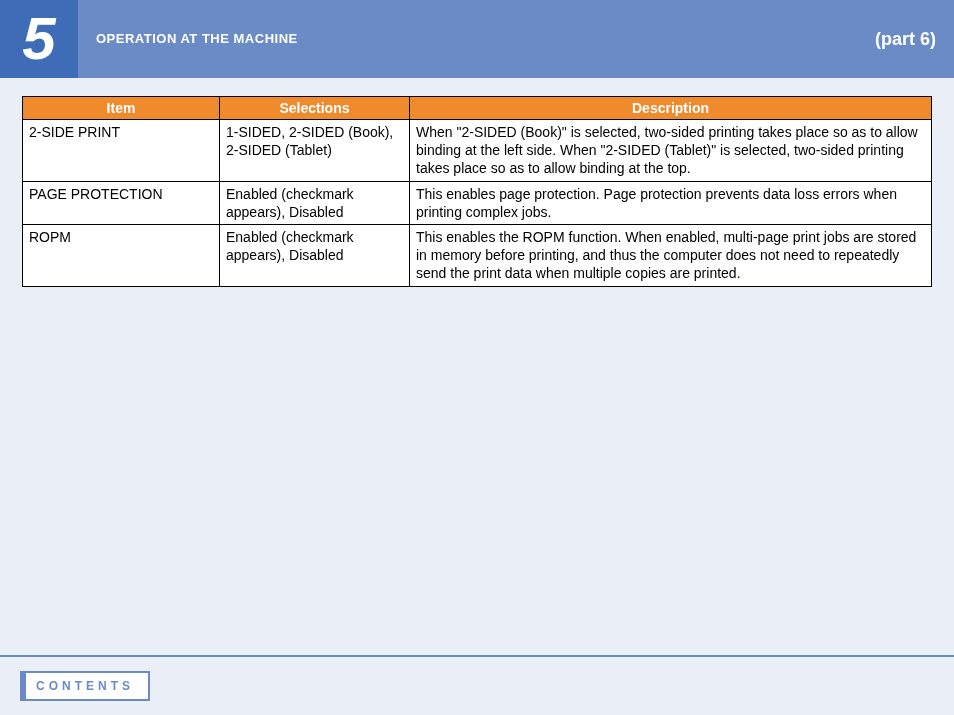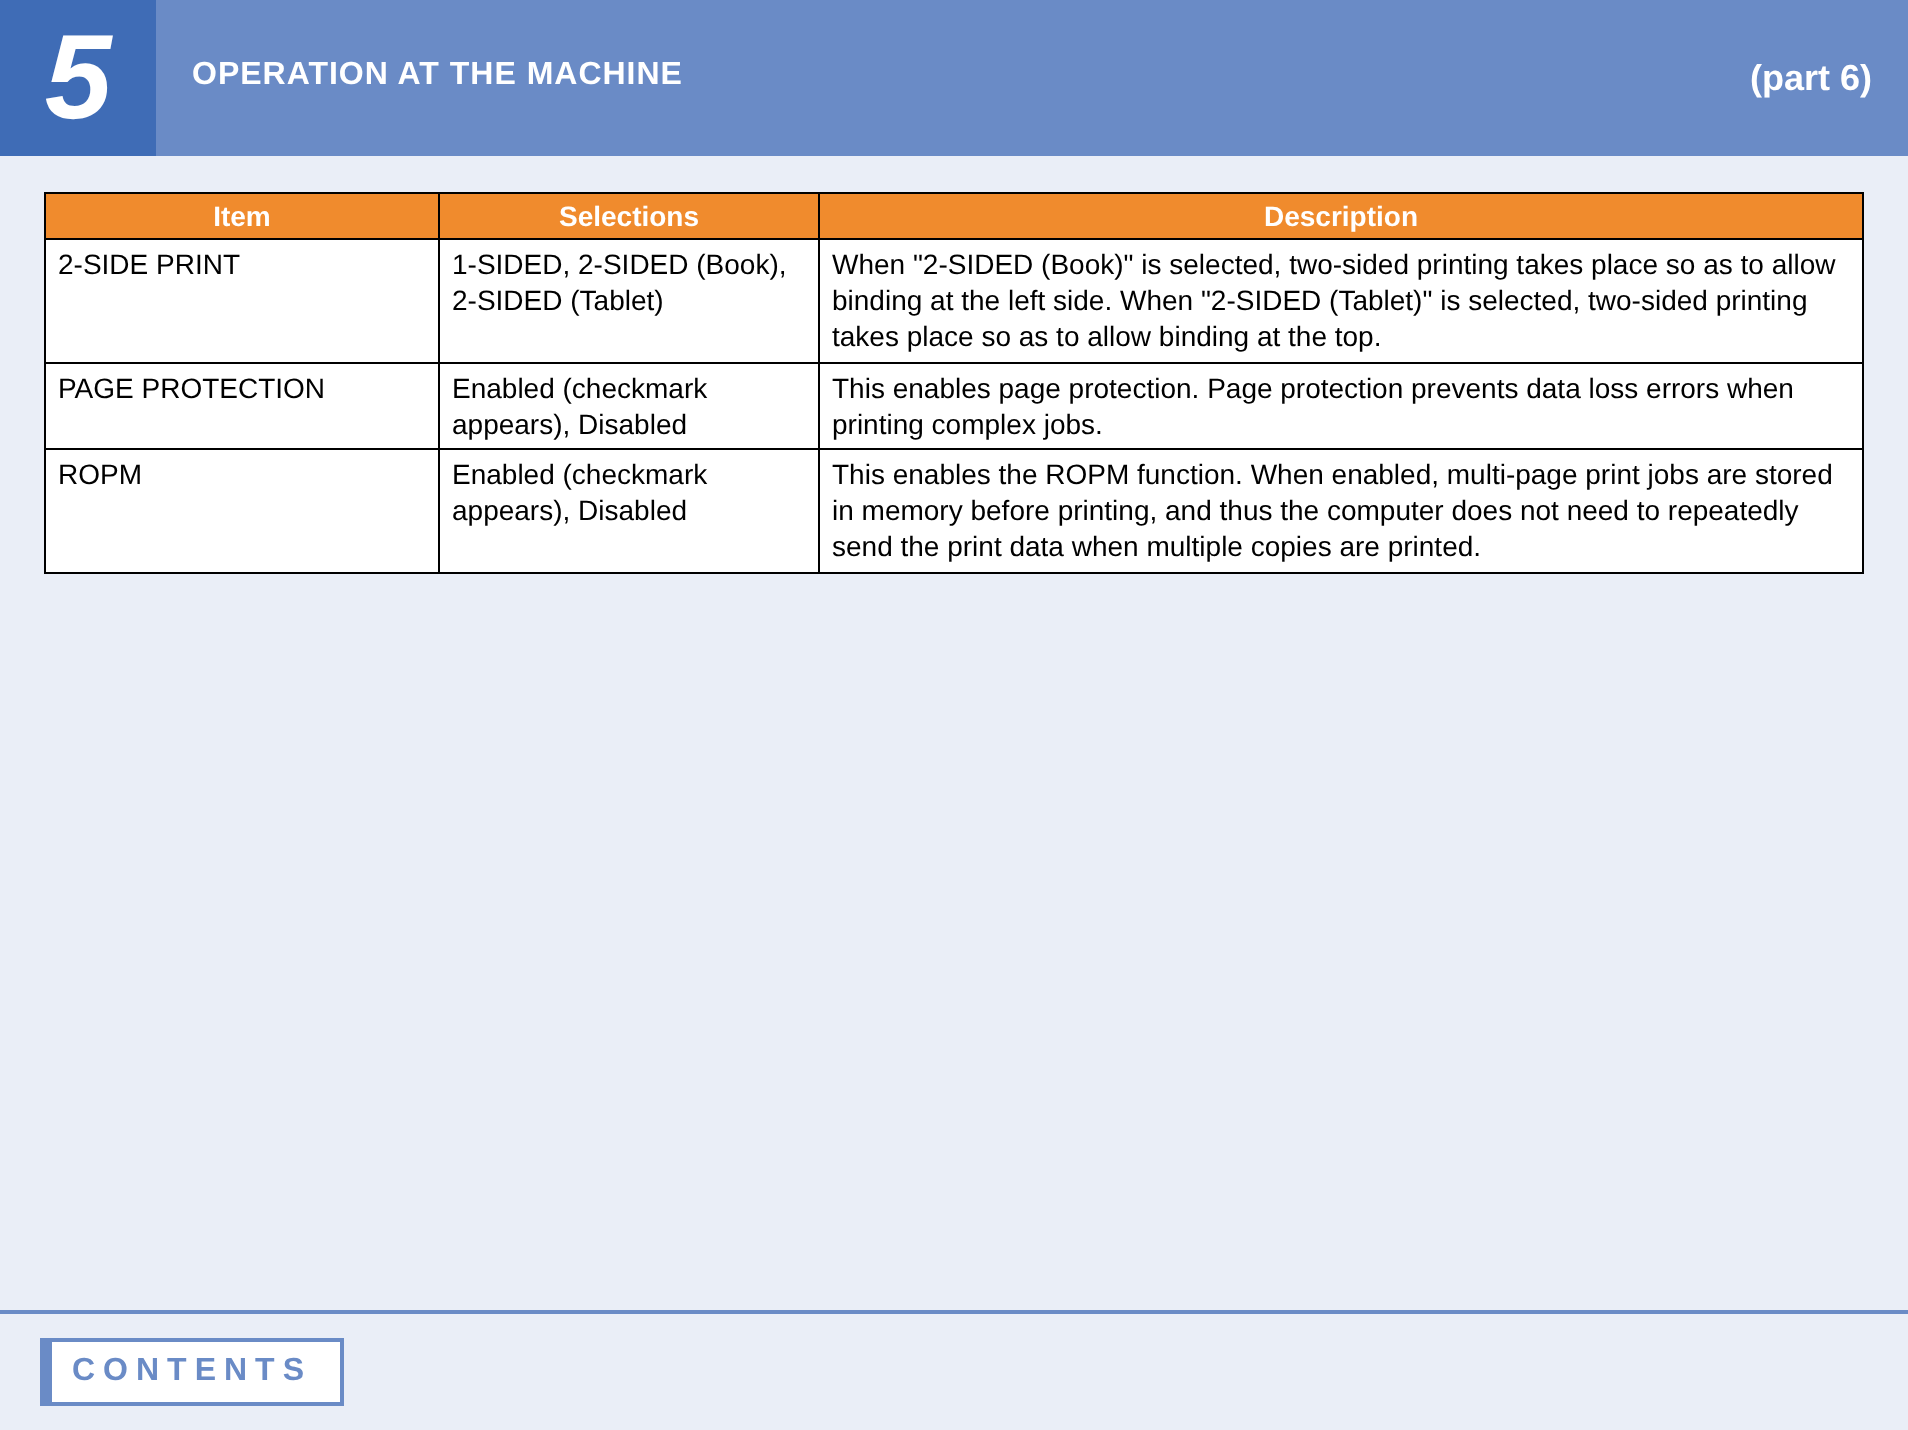--- a/index.html
+++ b/index.html
@@ -30,21 +30,21 @@
     line-height: 1;
   }
   .title-area {
     flex: 1;
     display: flex;
     flex-direction: column;
     justify-content: center;
     padding-left: 18px;
   }
   .overline {
-    font-size: 16px;
+    font-size: 13px;
     font-weight: bold;
     letter-spacing: 0.5px;
     margin-bottom: 2px;
   }
   .main-title {
     font-size: 34px;
     font-weight: bold;
     line-height: 1;
   }
   .part {
@@ -89,21 +89,21 @@
     align-items: center;
     padding: 0 20px;
   }
   .contents-btn {
     background: #fff;
     border: 2px solid #6a8bc6;
     border-left: 6px solid #6a8bc6;
     color: #6a8bc6;
     font-weight: bold;
     letter-spacing: 4px;
-    font-size: 16px;
+    font-size: 12px;
     padding: 6px 14px 6px 10px;
     cursor: pointer;
   }
   .footer-spacer { flex: 1; }
   .nav-btn {
     width: 40px; height: 36px;
     background: #fff;
     border: 2px solid #6a8bc6;
     display: flex;
     align-items: center;

